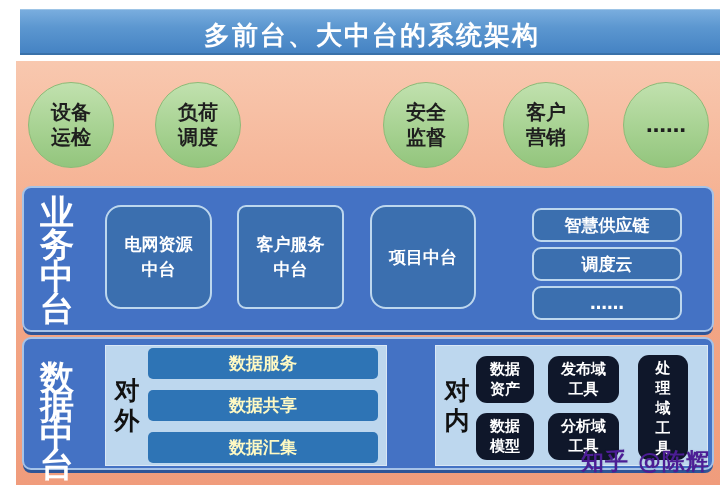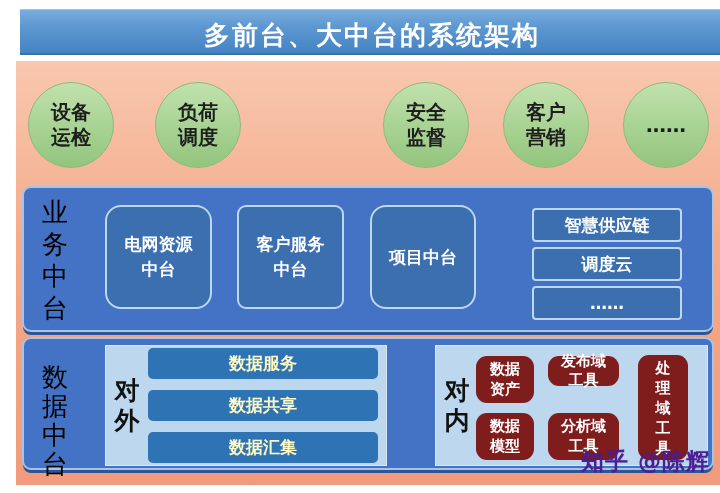--- a/index.html
+++ b/index.html
@@ -35,41 +35,41 @@
   
   .panel {
     position:absolute; left:6px; width:692px;
     background:#4472C4; border:2px solid #A6C3E8; border-radius:9px;
     box-shadow:0 4px 0 -1px #2F5597;
   }
   .panel-business { top:125px; height:146px; }
   .panel-data     { top:276px; height:133px; }
 
   .v-label {
-    position:absolute; left:16px; color:#000000; font-weight:normal; font-size:26px;
+    position:absolute; left:16px; color:#ffffff; font-weight:bold; font-size:34px;
     width:30px; word-break:break-all; text-align:center;
   }
   .v-label.business { top:8px; line-height:32px; }
   .v-label.data     { top:8px; line-height:29px;margin-top:16px; }
 
   
   .biz-box {
     position:absolute; top:17px; height:104px;
     background:#3B6FAF; border:2px solid #BDD7EE; border-radius:16px;
     display:flex; flex-direction:column; align-items:center; justify-content:center;
     color:#ffffff; font-size:17px; font-weight:600; line-height:1.45; text-align:center;
   }
   .biz-box-1 { left:81px;  width:107px; }
   .biz-box-2 { left:213px; width:107px;border-radius:9px; }
   .biz-box-3 { left:346px; width:106px; }
 
   .side-items { position:absolute; left:508px; top:20px; width:150px;
     display:flex; flex-direction:column; gap:5px; }
   .side-item {
-    height:34px; background:#3B6FAF; border:2px solid #BDD7EE; border-radius:4px;
+    height:34px; background:#3B6FAF; border:2px solid #BDD7EE; border-radius:9px;
     display:flex; align-items:center; justify-content:center;
     color:#ffffff; font-size:17px; font-weight:600;
   }
 
   
   .light-panel {
     position:absolute; top:6px; height:121px; background:#BDD7EE;
     border:1px solid #D9E7F5; display:flex; align-items:center;
   }
   .light-panel.external { left:81px;  width:282px; padding:6px 8px 6px 0; }
@@ -82,26 +82,26 @@
   .io-label .stack { display:inline-block; width:26px; word-break:break-all; }
 
   .bars { flex:1; display:flex; flex-direction:column; gap:11px; }
   .bar {
     height:31px; background:#2E74B5; border-radius:5px;
     display:flex; align-items:center; justify-content:center;
     color:#fef9c3; font-size:17px; font-weight:600;
   }
 
   .int-box {
-    position:absolute; background:#7f1d1d; border-radius:11px;
+    position:absolute; background:#0f172a; border-radius:11px;
     display:flex; flex-direction:column; align-items:center; justify-content:center;
     color:#ffffff; font-size:15px; font-weight:600; line-height:1.3; text-align:center;
   }
   .int-box.r1c1 { left:40px;  top:10px; width:58px; height:47px; }
-  .int-box.r1c2 { left:112px; top:10px; width:71px; height:30px; }
+  .int-box.r1c2 { left:112px; top:10px; width:71px; height:47px; }
   .int-box.r2c1 { left:40px;  top:67px; width:58px; height:47px; }
   .int-box.r2c2 { left:112px; top:67px; width:71px; height:47px; }
   .int-box.tall {
     left:202px; top:9px; width:50px; height:105px;
   }
   .int-box.tall .v-text {
     width:16px; word-break:break-all; line-height:20px; font-size:15px; text-align:center;
   }
 
   .line { display:block; }

